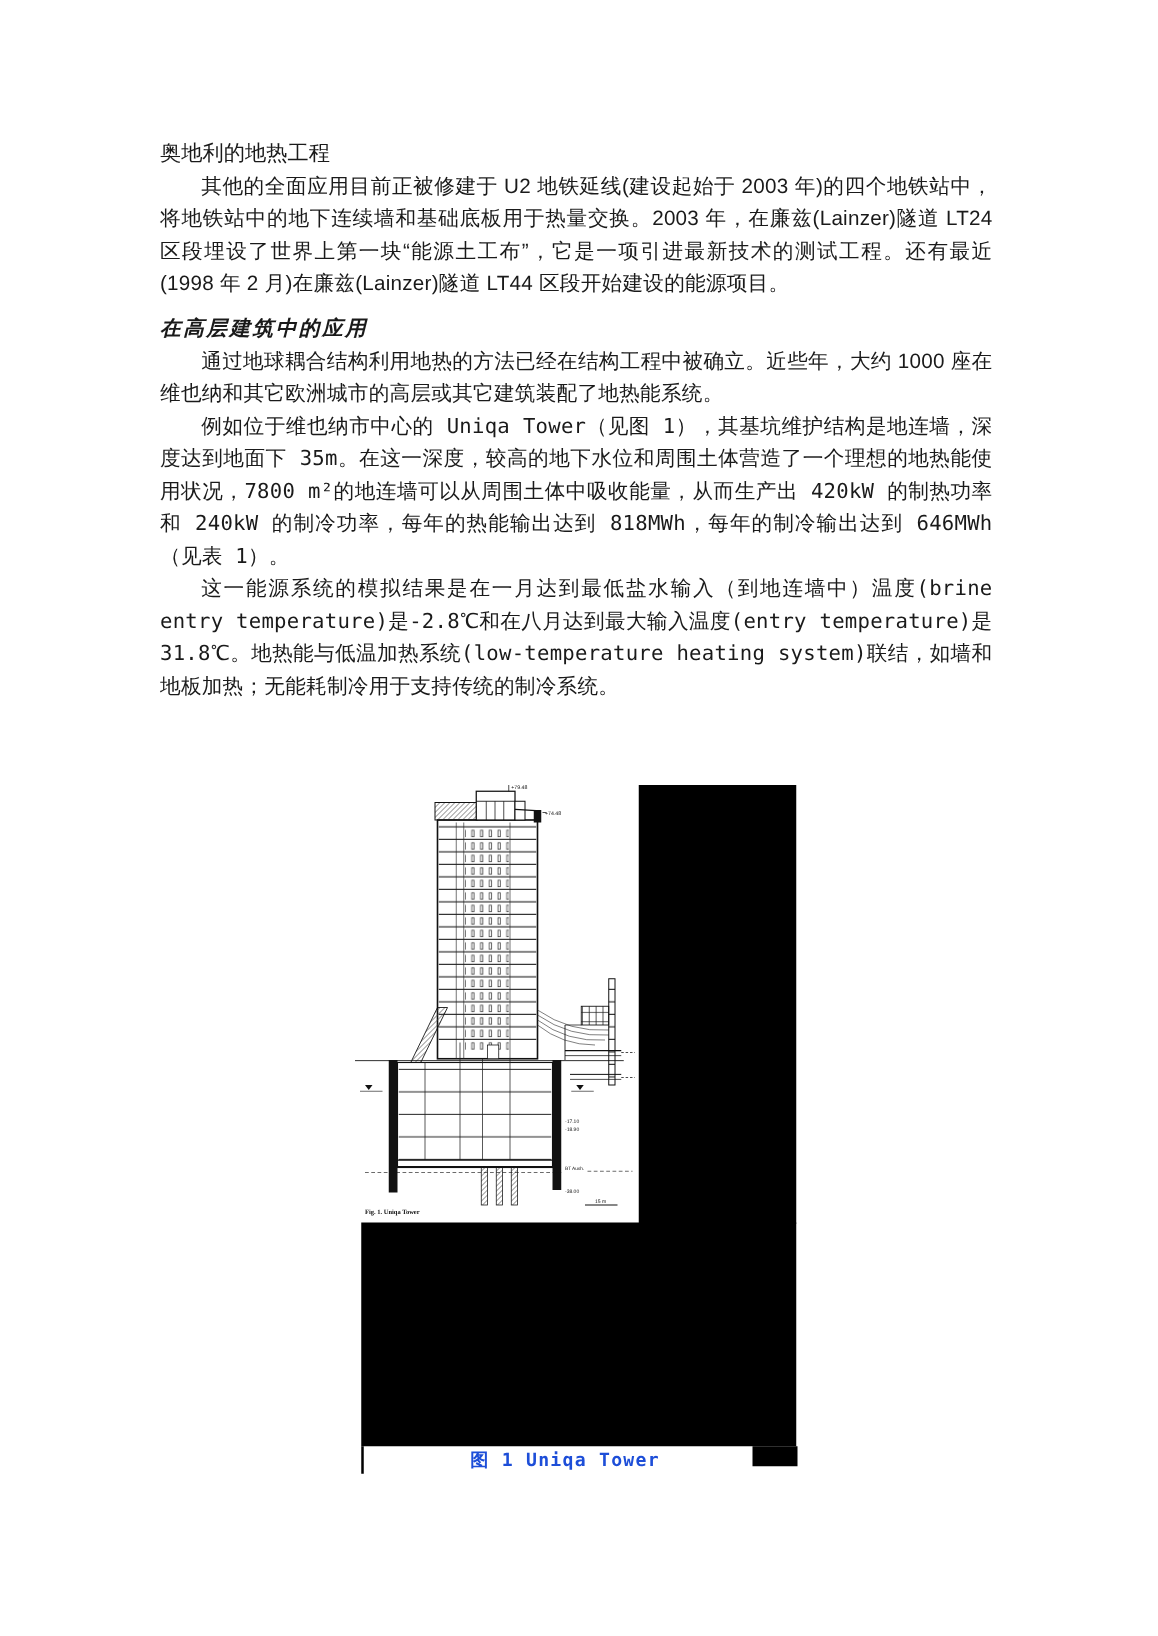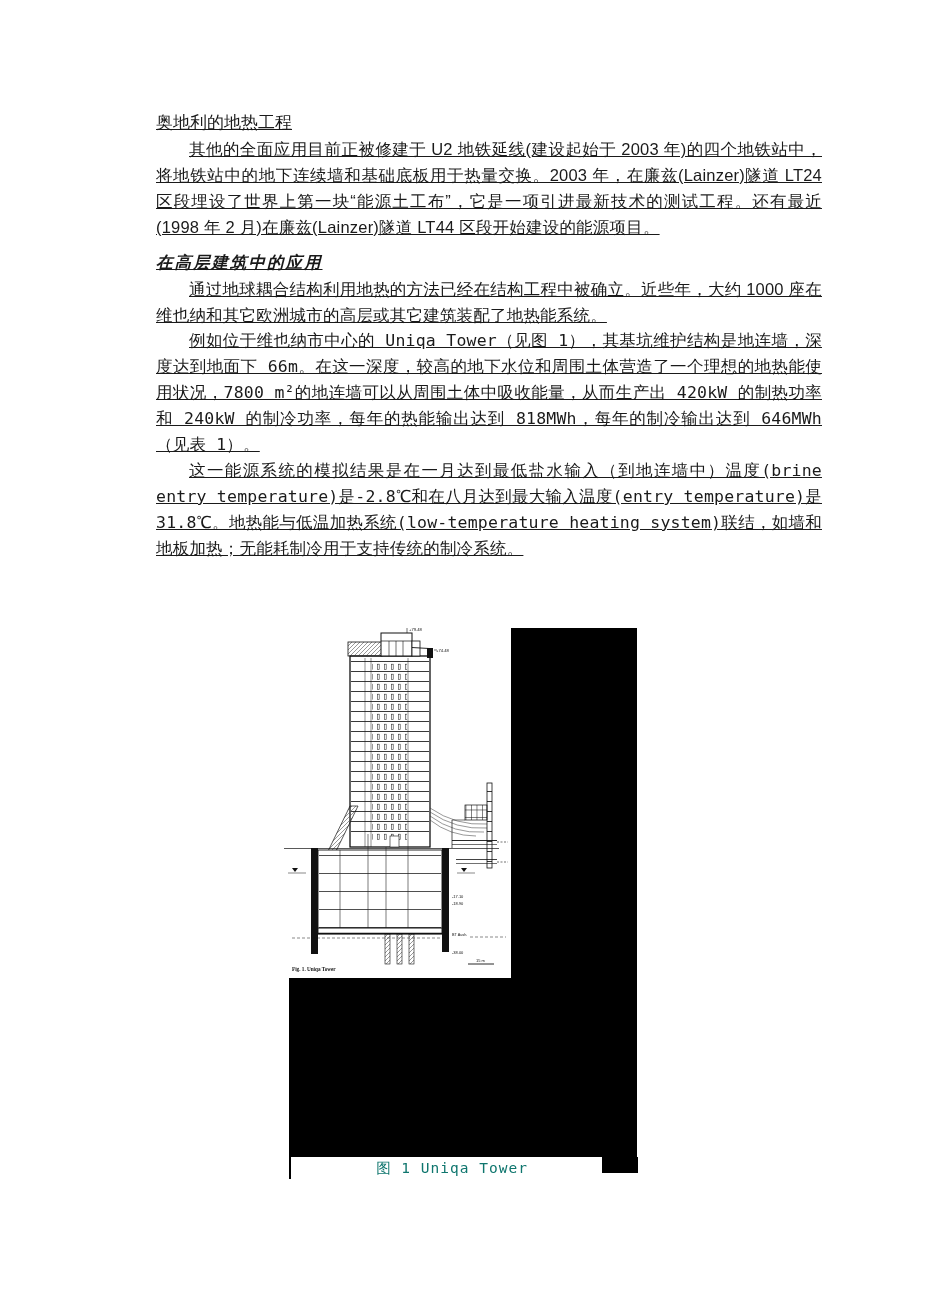--- a/index.html
+++ b/index.html
@@ -1,51 +1,51 @@
 <!DOCTYPE html>
 <html><head>
 <meta charset="utf-8">
 <style>
   html,body{margin:0;padding:0;background:#ffffff;}
   .page{position:relative;width:926px;height:1309px;background:#ffffff;overflow:hidden;
         color:#1a1a1a;}
-  .content{position:absolute;left:156px;top:110px;width:666px;text-decoration:underline;}
+  .content{position:absolute;left:128px;top:110px;width:666px;}
   .doc-title{font-family:"Liberation Sans",sans-serif;font-size:17px;line-height:26px;
         font-weight:400;margin:0;}
   .para{font-size:16.5px;line-height:26px;margin:0;text-align:justify;
         text-indent:33px;letter-spacing:0.2px;}
   .para-intro{font-family:"Liberation Sans",sans-serif;}
   .para-mono{font-family:"DejaVu Sans Mono","Liberation Mono",monospace;}
   .section-heading{font-family:"Liberation Serif",serif;font-style:italic;
         font-size:16.5px;line-height:26px;margin:10px 0 0 0;letter-spacing:2px;}
   .figure{position:absolute;left:284px;top:622px;width:354px;height:560px;}
   .blk{position:absolute;background:#000;}
   .blk-right{left:227px;top:6px;width:126px;height:351px;}
   .blk-bottom{left:5px;top:356px;width:348px;height:179px;}
   .blk-tab{left:318px;top:535px;width:36px;height:16px;}
   .blk-tick{left:5px;top:535px;width:2px;height:22px;}
   .drawing{position:absolute;left:0;top:0;background:#fff;}
   .svgtxt{font-family:"Liberation Sans",sans-serif;fill:#111;}
   .figlabel{font-weight:bold;font-family:"Liberation Serif",serif;}
   .caption{position:absolute;left:284px;top:1159px;width:354px;text-align:center;
         padding-right:18px;box-sizing:border-box;
         font-family:"DejaVu Sans Mono","Liberation Mono",monospace;
-        font-size:14.5px;font-weight:normal;letter-spacing:1px;color:#0f766e;}
+        font-size:14.5px;font-weight:bold;letter-spacing:1px;color:#1d4ed8;}
 </style>
 </head>
 <body>
 
 <div class="page">
 
   <div class="content">
     <h1 class="doc-title">奥地利的地热工程</h1>
     <p class="para para-intro">其他的全面应用目前正被修建于 U2 地铁延线(建设起始于 2003 年)的四个地铁站中，将地铁站中的地下连续墙和基础底板用于热量交换。2003 年，在廉兹(Lainzer)隧道 LT24 区段埋设了世界上第一块“能源土工布”，它是一项引进最新技术的测试工程。还有最近(1998 年 2 月)在廉兹(Lainzer)隧道 LT44 区段开始建设的能源项目。</p>
     <h2 class="section-heading">在高层建筑中的应用</h2>
     <p class="para para-intro">通过地球耦合结构利用地热的方法已经在结构工程中被确立。近些年，大约 1000 座在维也纳和其它欧洲城市的高层或其它建筑装配了地热能系统。</p>
-    <p class="para para-mono">例如位于维也纳市中心的 Uniqa Tower（见图 1），其基坑维护结构是地连墙，深度达到地面下 66m。在这一深度，较高的地下水位和周围土体营造了一个理想的地热能使用状况，7800 m²的地连墙可以从周围土体中吸收能量，从而生产出 420kW 的制热功率和 240kW 的制冷功率，每年的热能输出达到 818MWh，每年的制冷输出达到 646MWh（见表 1）。</p>
+    <p class="para para-mono">例如位于维也纳市中心的 Uniqa Tower（见图 1），其基坑维护结构是地连墙，深度达到地面下 35m。在这一深度，较高的地下水位和周围土体营造了一个理想的地热能使用状况，7800 m²的地连墙可以从周围土体中吸收能量，从而生产出 420kW 的制热功率和 240kW 的制冷功率，每年的热能输出达到 818MWh，每年的制冷输出达到 646MWh（见表 1）。</p>
     <p class="para para-mono">这一能源系统的模拟结果是在一月达到最低盐水输入（到地连墙中）温度(brine entry temperature)是-2.8℃和在八月达到最大输入温度(entry temperature)是 31.8℃。地热能与低温加热系统(low-temperature heating system)联结，如墙和地板加热；无能耗制冷用于支持传统的制冷系统。</p>
   </div>
 
   <div class="figure">
 
     <svg class="drawing" width="227" height="356" viewBox="0 0 227 356" xmlns="http://www.w3.org/2000/svg">
       <defs>
         <pattern id="floors" patternUnits="userSpaceOnUse" width="4" height="10">
           <line x1="0" y1="9.5" x2="4" y2="9.5" stroke="#222" stroke-width="0.9"></line>
         </pattern>

